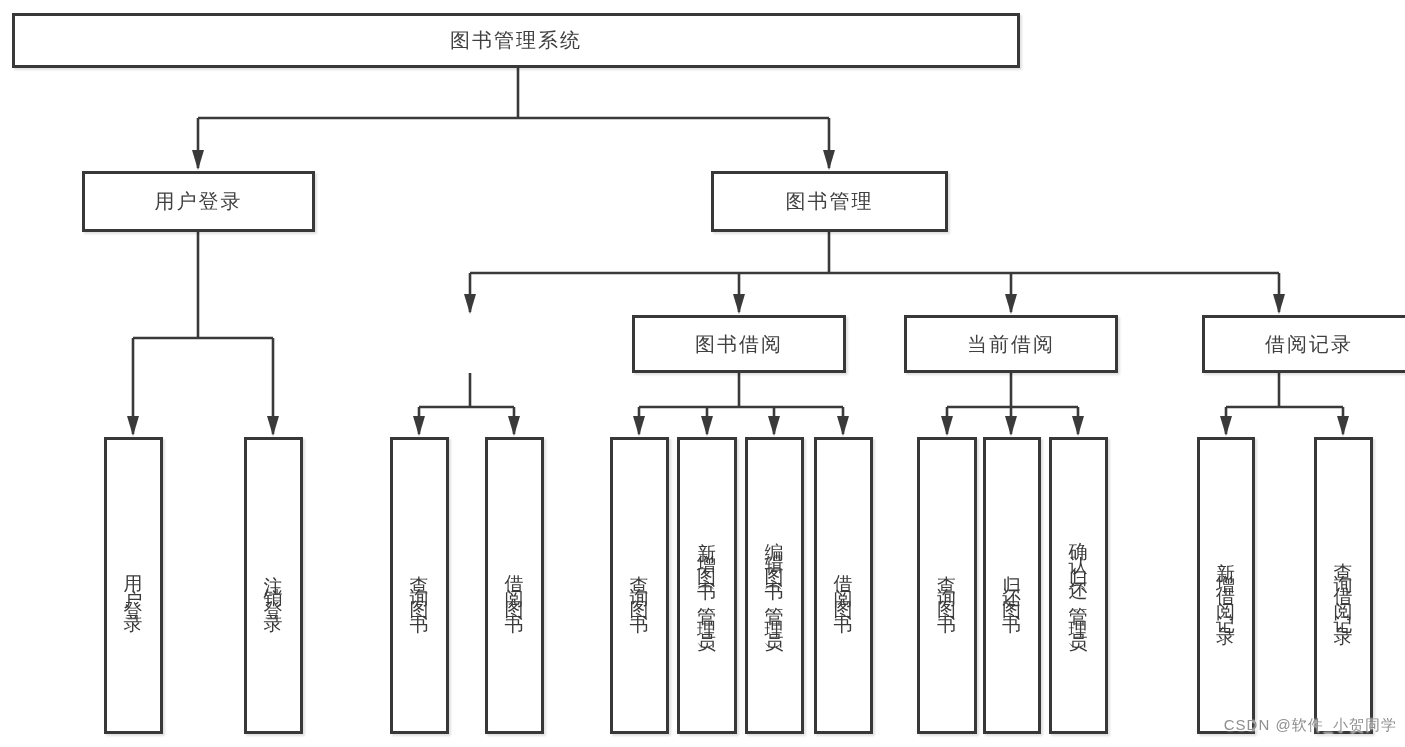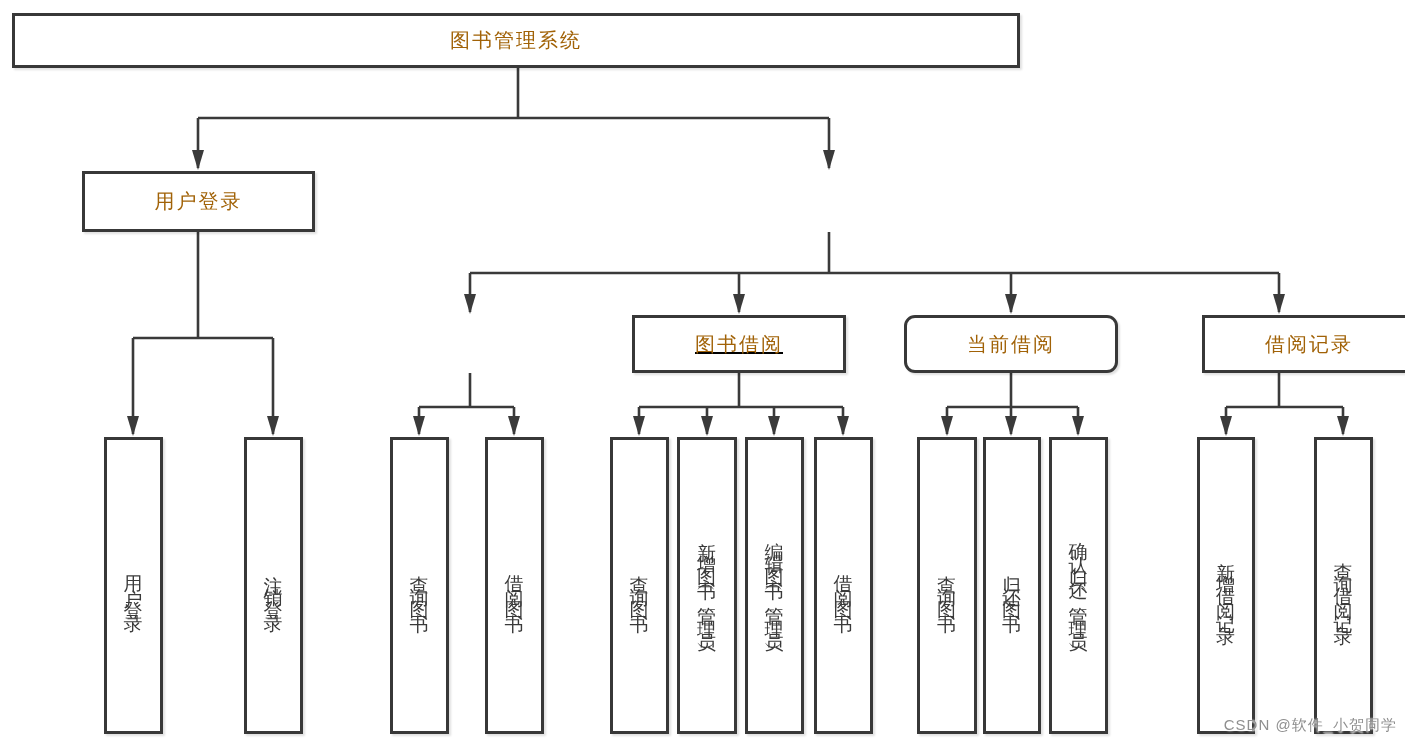--- a/index.html
+++ b/index.html
@@ -27,21 +27,21 @@
     background: #ffffff;
     border: 3px solid #383838;
     display: flex;
     align-items: center;
     justify-content: center;
     box-shadow: 2px 2px 2px rgba(0,0,0,0.12);
   }
   .hlabel {
     font-size: 20px;
     letter-spacing: 2px;
-    color: #a16207;
+    color: #404040;
     white-space: nowrap;
   }
   .leaf {
     position: absolute;
     box-sizing: border-box;
     background: #ffffff;
     border: 3px solid #383838;
     width: 59px;
     top: 437px;
     height: 297px;
@@ -125,25 +125,28 @@
     </g>
   </svg>
 
   <div class="node" style="left:12px; top:13px; width:1008px; height:55px;">
     <span class="hlabel">图书管理系统</span>
   </div>
 
   <div class="node" style="left:82px; top:171px; width:233px; height:61px;">
     <span class="hlabel">用户登录</span>
   </div>
+  <div class="node" style="left:711px; top:171px; width:237px; height:61px;">
+    <span class="hlabel">图书管理</span>
+  </div>
 
-  <div class="node" style="left:632px; top:315px; width:214px; height:58px;text-decoration:underline;">
+  <div class="node" style="left:632px; top:315px; width:214px; height:58px;">
     <span class="hlabel">图书借阅</span>
   </div>
-  <div class="node" style="left:904px; top:315px; width:214px; height:58px;border-radius:11px;">
+  <div class="node" style="left:904px; top:315px; width:214px; height:58px;">
     <span class="hlabel">当前借阅</span>
   </div>
   <div class="node" style="left:1172px; top:315px; width:214px; height:58px;margin-left:30px;">
     <span class="hlabel">借阅记录</span>
   </div>
 
   <div class="leaf" style="left:104px;">
     <span class="vlabel">用户登录</span>
   </div>
   <div class="leaf" style="left:244px;">

